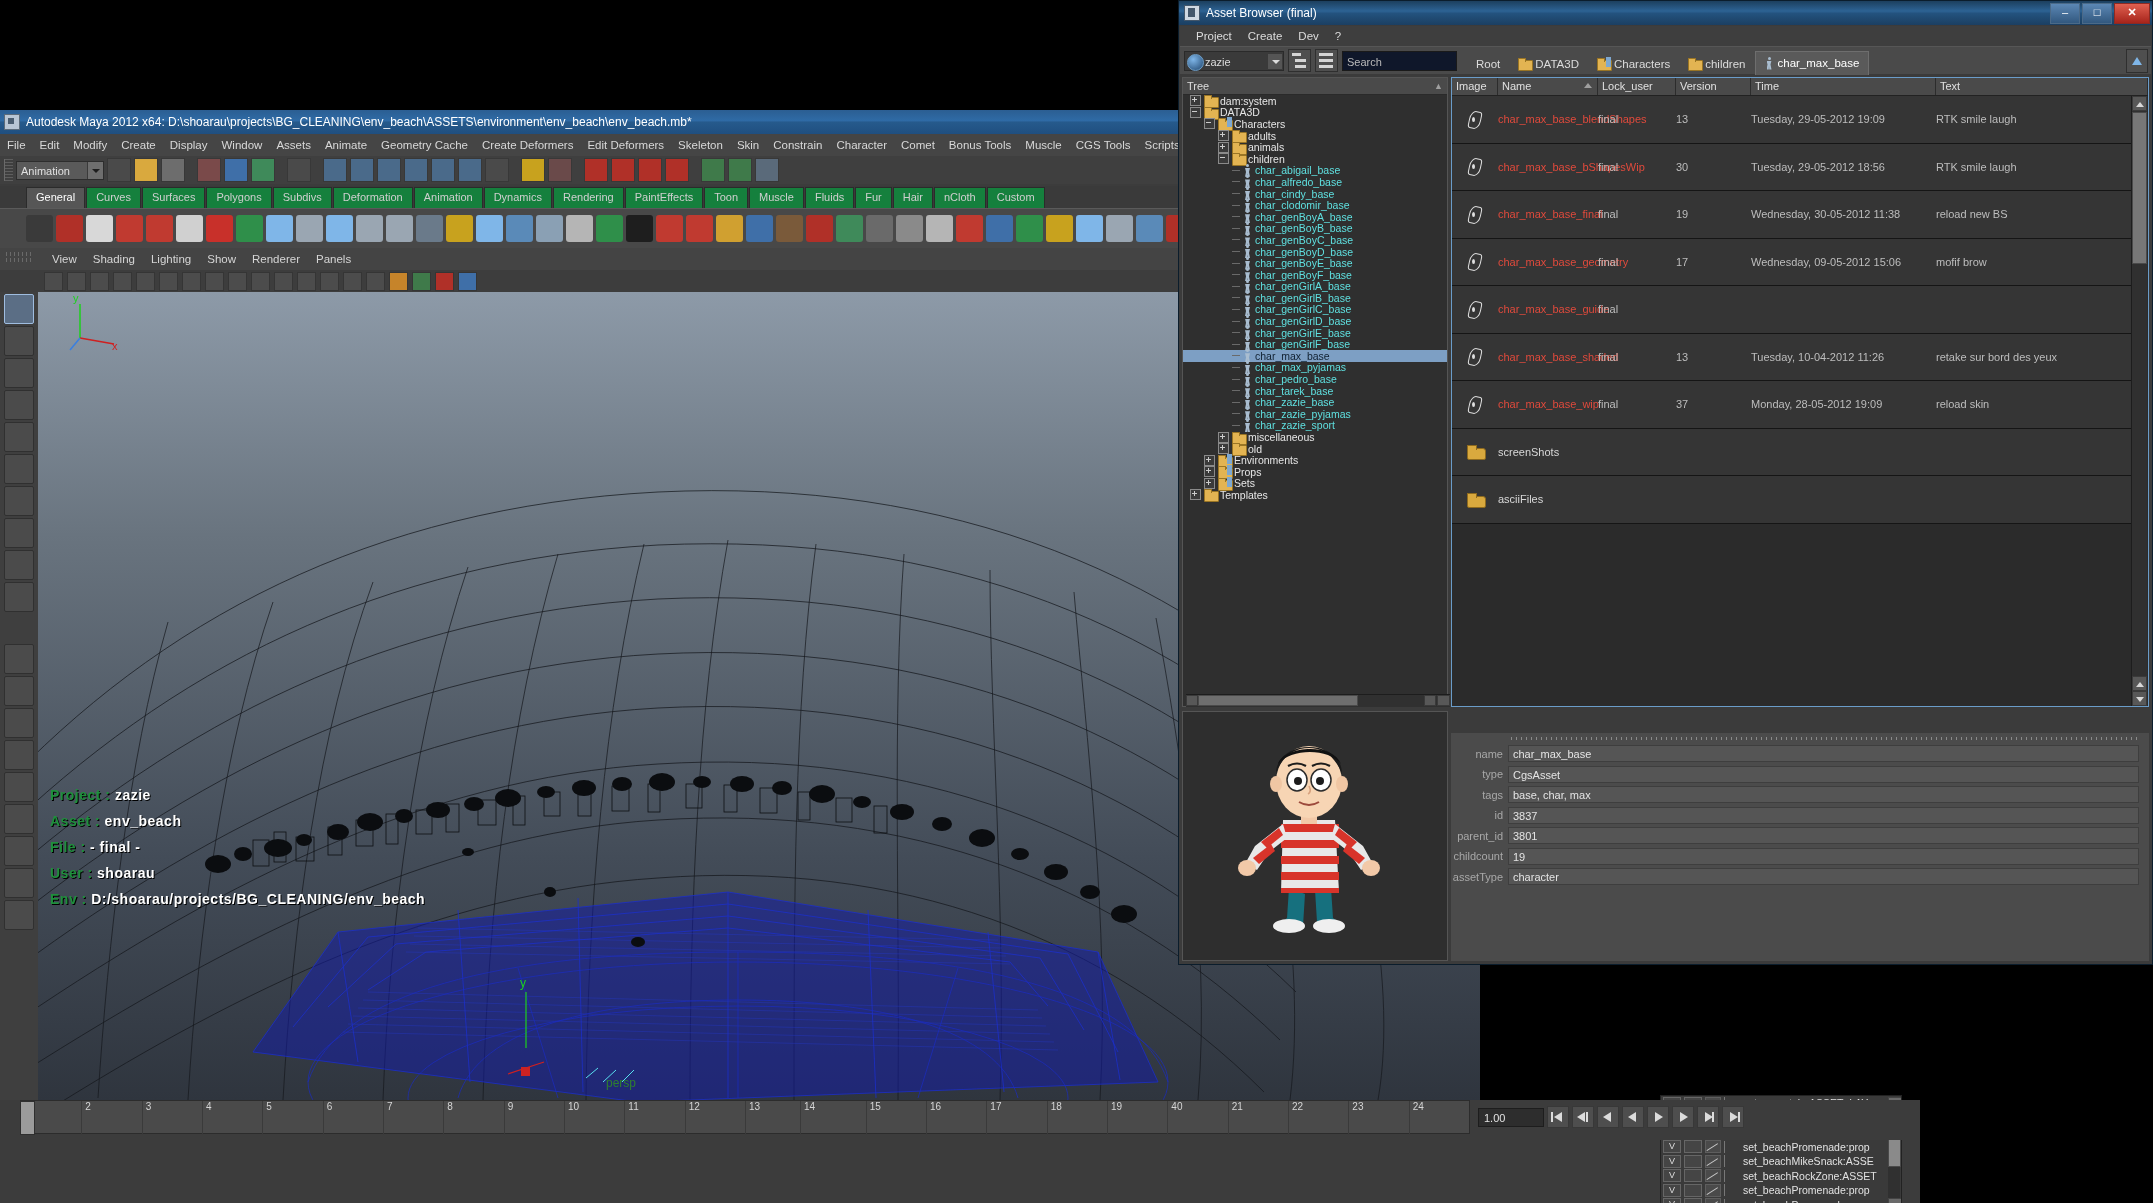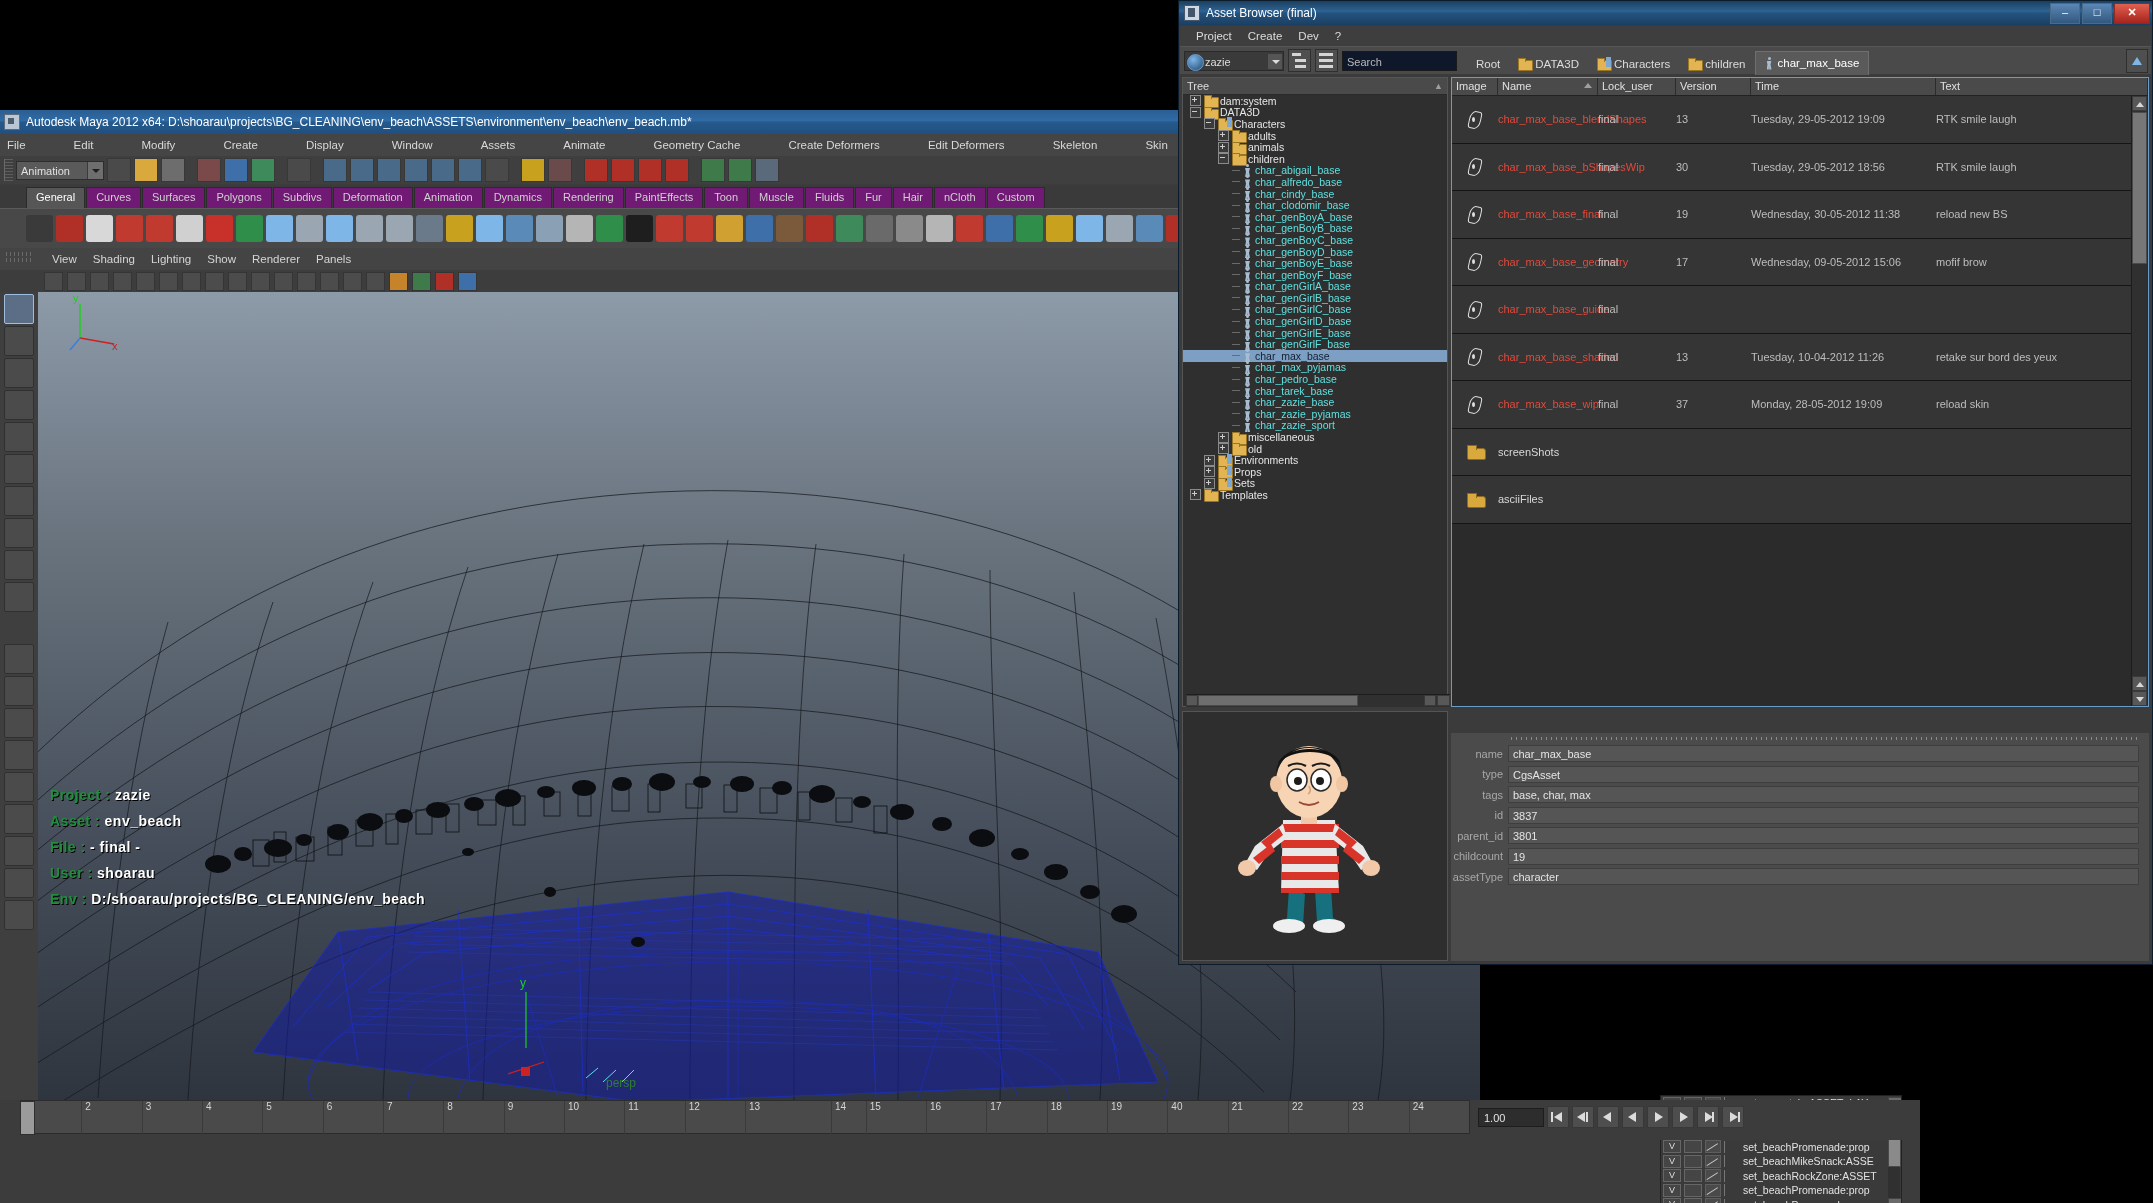--- a/index.html
+++ b/index.html
@@ -16,41 +16,41 @@
 
   #maya-title{position:absolute;left:0;top:0;width:1920px;height:24px;
     background:linear-gradient(to bottom,#2b5e92 0%,#2f6ba6 45%,#265a8c 50%,#204f80 100%);
     color:#fff;font-size:12px;line-height:24px;padding-left:4px;box-sizing:border-box;
     display:flex;align-items:center;gap:6px;overflow:hidden;white-space:nowrap;}
   #maya-title .ticon{width:14px;height:14px;background:#b9c6d4;border:1px solid #5b6b7a;
     display:inline-block;flex:0 0 auto;position:relative;}
   #maya-title .ticon:after{content:"";position:absolute;left:3px;top:3px;width:6px;height:6px;background:#4a5d70;}
 
   #maya-menubar{position:absolute;left:0;top:24px;width:1920px;height:22px;background:#454545;
-    display:flex;align-items:center;font-size:11.5px;color:#d8d8d8;white-space:nowrap;overflow:hidden;justify-content:space-between;}
+    display:flex;align-items:center;font-size:11.5px;color:#d8d8d8;white-space:nowrap;overflow:hidden;}
   #maya-menubar .mi{padding:0 7px;line-height:22px;}
 
   #maya-statusline{position:absolute;left:0;top:46px;width:1920px;height:28px;background:#3f3f3f;
     display:flex;align-items:center;gap:3px;padding-left:4px;box-sizing:border-box;overflow:hidden;}
   .grip{width:8px;height:22px;background:
      repeating-linear-gradient(to bottom,#5e5e5e 0 1px,transparent 1px 3px);
      border-left:1px solid #6a6a6a;flex:0 0 auto;}
   .modesel{width:88px;height:19px;background:#5a5a5a;border:1px solid #2d2d2d;color:#e0e0e0;
     font-size:11px;line-height:19px;padding-left:4px;box-sizing:border-box;position:relative;}
   .modesel .arr{position:absolute;right:0;top:0;width:15px;height:17px;background:#6e6e6e;
     border-left:1px solid #3a3a3a;}
   .modesel .arr:after{content:"";position:absolute;left:4px;top:7px;border-left:4px solid transparent;
     border-right:4px solid transparent;border-top:4px solid #1e1e1e;}
   .tbtn{width:22px;height:22px;background:#4a4a4a;border:1px solid #383838;flex:0 0 auto;position:relative;}
   .tsep{width:6px;height:22px;flex:0 0 auto;}
   .tsep:after{content:"";position:absolute;}
 
   #maya-shelftabs{position:absolute;left:0;top:76px;width:1920px;height:22px;background:#3a3a3a;
     display:flex;align-items:flex-end;font-size:11px;color:#cfcfcf;padding-left:26px;box-sizing:border-box;overflow:hidden;}
-  #maya-shelftabs .st{padding:2px 9px 3px 9px;border:1px solid #2b2b2b;border-bottom:none;background:#701a75;
+  #maya-shelftabs .st{padding:2px 9px 3px 9px;border:1px solid #2b2b2b;border-bottom:none;background:#15803d;
      margin-right:1px;line-height:15px;}
   #maya-shelftabs .st.active{background:#565656;color:#fff;}
 
   #maya-shelf{position:absolute;left:0;top:98px;width:1920px;height:40px;background:#484848;
      border-top:1px solid #5a5a5a;display:flex;align-items:center;padding-left:26px;gap:3px;box-sizing:border-box;overflow:hidden;}
   .shelficon{width:27px;height:27px;border-radius:3px;flex:0 0 auto;}
 
   #maya-left-shelfgrip{position:absolute;left:2px;top:98px;width:12px;height:40px;
      background:repeating-linear-gradient(to bottom,#6a6a6a 0 1px,transparent 1px 3px);}
   #maya-left-tabgrip{position:absolute;left:2px;top:78px;width:12px;height:18px;
@@ -660,21 +660,21 @@
         <span class="tick" style="left: 181px; width: 60.3333px;">4</span>
         <span class="tick" style="left: 241.333px; width: 60.3333px;">5</span>
         <span class="tick" style="left: 301.667px; width: 60.3333px;">6</span>
         <span class="tick" style="left: 362px; width: 60.3333px;">7</span>
         <span class="tick" style="left: 422.333px; width: 60.3333px;">8</span>
         <span class="tick" style="left: 482.667px; width: 60.3333px;">9</span>
         <span class="tick" style="left: 543px; width: 60.3333px;">10</span>
         <span class="tick" style="left: 603.333px; width: 60.3333px;">11</span>
         <span class="tick" style="left: 663.667px; width: 60.3333px;">12</span>
         <span class="tick" style="left: 724px; width: 60.3333px;">13</span>
-        <span class="tick" style="left: 810px; width: 60.3333px;">14</span>
+        <span class="tick" style="left: 779px; width: 60.3333px;">14</span>
         <span class="tick" style="left: 844.667px; width: 60.3333px;">15</span>
         <span class="tick" style="left: 905px; width: 60.3333px;">16</span>
         <span class="tick" style="left: 965.333px; width: 60.3333px;">17</span>
         <span class="tick" style="left: 1025.67px; width: 60.3333px;">18</span>
         <span class="tick" style="left: 1086px; width: 60.3333px;">19</span>
         <span class="tick" style="left: 1146.33px; width: 60.3333px;">40</span>
         <span class="tick" style="left: 1206.67px; width: 60.3333px;">21</span>
         <span class="tick" style="left: 1267px; width: 60.3333px;">22</span>
         <span class="tick" style="left: 1327.33px; width: 60.3333px;">23</span>
         <span class="tick" style="left: 1387.67px; width: 60.3333px;">24</span>

